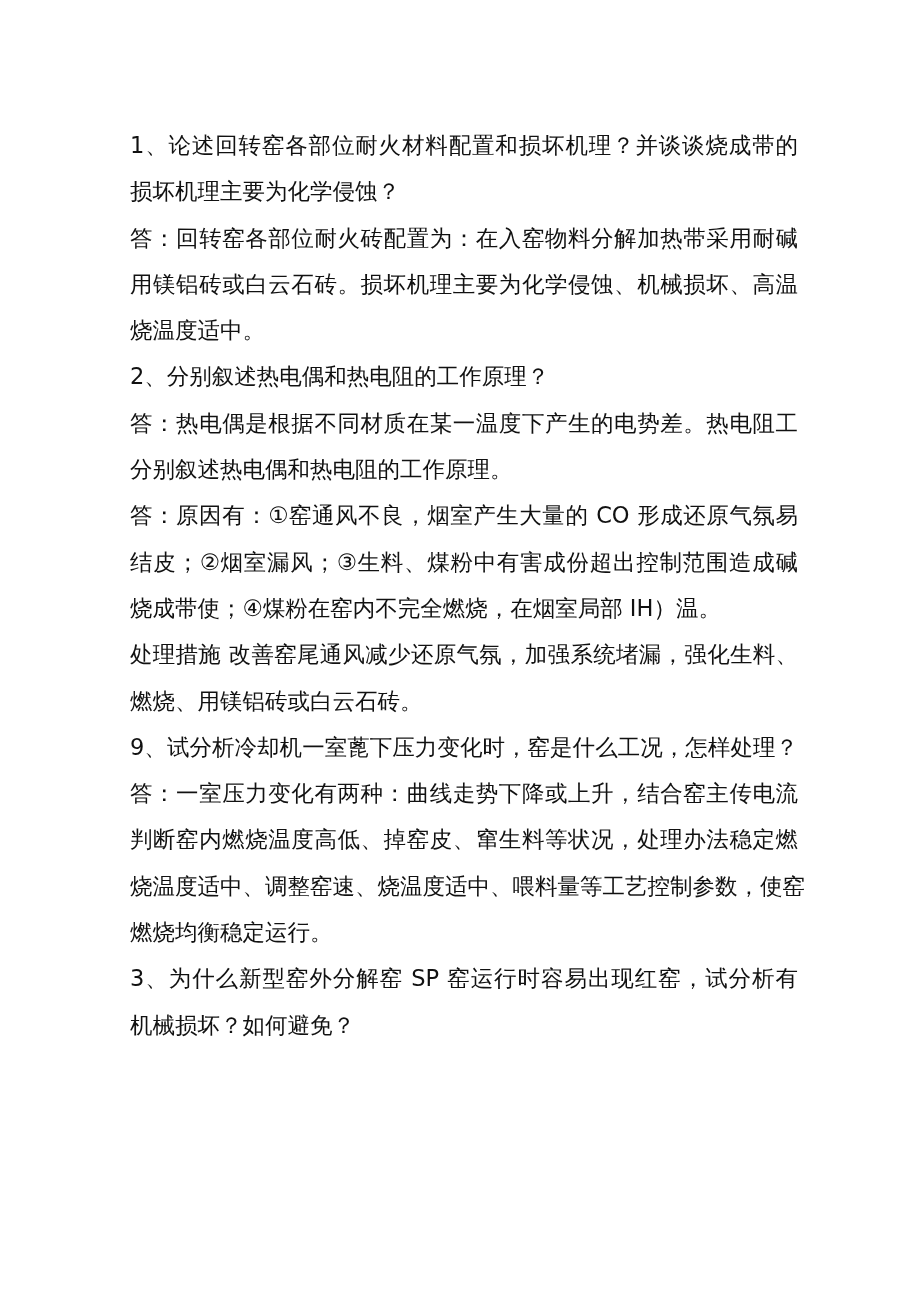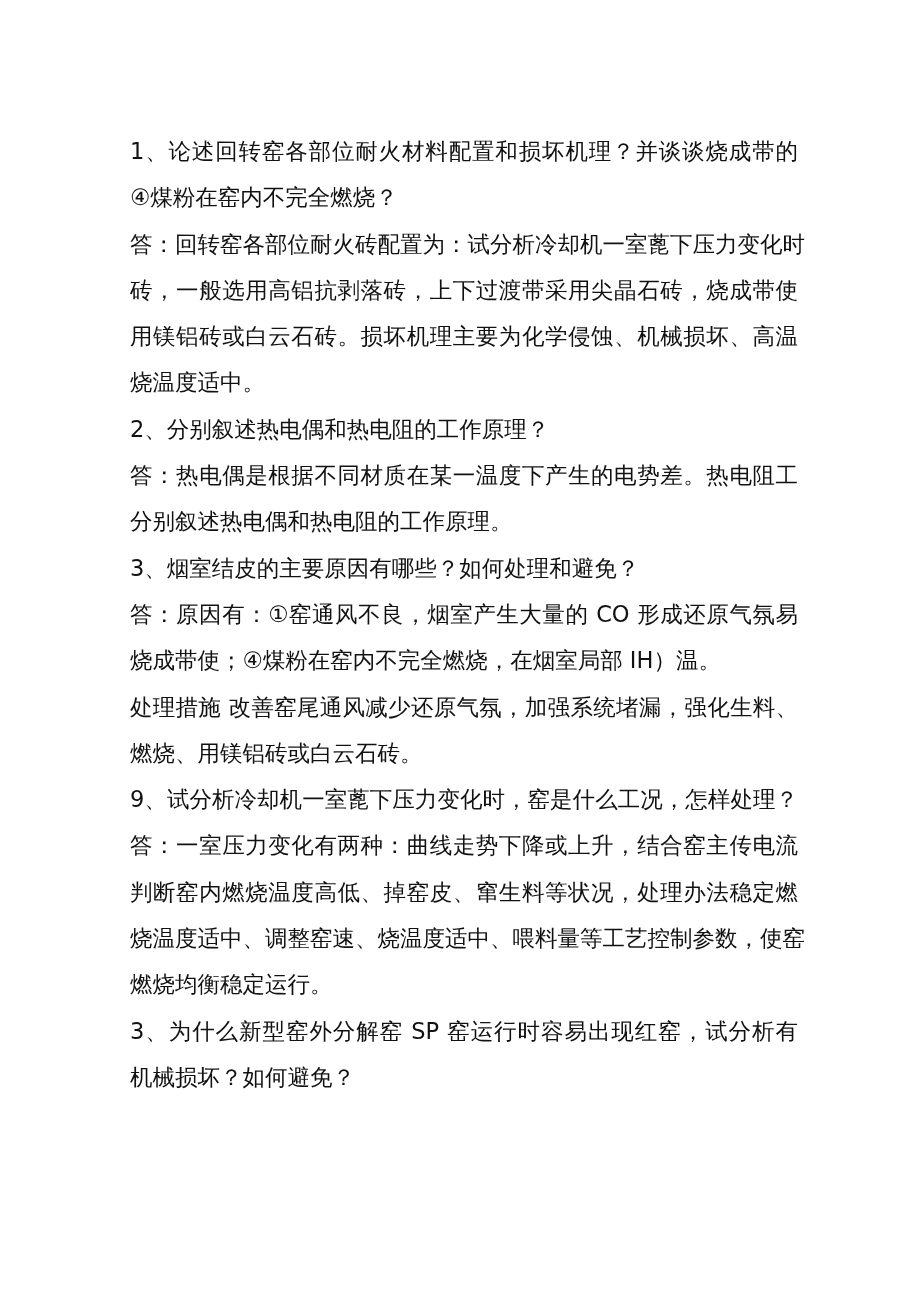--- a/index.html
+++ b/index.html
@@ -11,50 +11,49 @@
     width: 920px;
     height: 1301px;
     position: relative;
     overflow: hidden;
     font-family: "DejaVu Sans", "Liberation Sans", sans-serif;
     color: #111111;
   }
   .page {
     position: absolute;
     left: 130px;
-    top: 128px;
+    top: 122px;
     width: 668px;
   }
   .line {
     height: 46.3px;
     line-height: 46.3px;
     font-size: 22.5px;
     white-space: nowrap;
     letter-spacing: 0px;
   }
   .line.justify {
     text-align: justify;
     text-align-last: justify;
   }
 </style>
 </head>
 <body>
 
 <div class="page">
   <div class="line justify">1、论述回转窑各部位耐火材料配置和损坏机理？并谈谈烧成带的</div>
-  <div class="line">④煤粉在窑内不完全燃烧？</div>
-  <div class="line justify">答：回转窑各部位耐火砖配置为：试分析冷却机一室蓖下压力变化时</div>
-  <div class="line justify">砖，一般选用高铝抗剥落砖，上下过渡带采用尖晶石砖，烧成带使</div>
+  <div class="line">损坏机理主要为化学侵蚀？</div>
+  <div class="line justify">答：回转窑各部位耐火砖配置为：在入窑物料分解加热带采用耐碱</div>
   <div class="line justify">用镁铝砖或白云石砖。损坏机理主要为化学侵蚀、机械损坏、高温</div>
   <div class="line">烧温度适中。</div>
   <div class="line">2、分别叙述热电偶和热电阻的工作原理？</div>
   <div class="line justify">答：热电偶是根据不同材质在某一温度下产生的电势差。热电阻工</div>
   <div class="line">分别叙述热电偶和热电阻的工作原理。</div>
-  <div class="line">3、烟室结皮的主要原因有哪些？如何处理和避免？</div>
   <div class="line justify">答：原因有：①窑通风不良，烟室产生大量的 CO 形成还原气氛易</div>
+  <div class="line justify">结皮；②烟室漏风；③生料、煤粉中有害成份超出控制范围造成碱</div>
   <div class="line">烧成带使；④煤粉在窑内不完全燃烧，在烟室局部 IH）温。</div>
   <div class="line justify">处理措施 改善窑尾通风减少还原气氛，加强系统堵漏，强化生料、</div>
   <div class="line">燃烧、用镁铝砖或白云石砖。</div>
   <div class="line justify">9、试分析冷却机一室蓖下压力变化时，窑是什么工况，怎样处理？</div>
   <div class="line justify">答：一室压力变化有两种：曲线走势下降或上升，结合窑主传电流</div>
   <div class="line justify">判断窑内燃烧温度高低、掉窑皮、窜生料等状况，处理办法稳定燃</div>
   <div class="line justify">烧温度适中、调整窑速、烧温度适中、喂料量等工艺控制参数，使窑</div>
   <div class="line">燃烧均衡稳定运行。</div>
   <div class="line justify">3、为什么新型窑外分解窑 SP 窑运行时容易出现红窑，试分析有</div>
   <div class="line">机械损坏？如何避免？</div>

